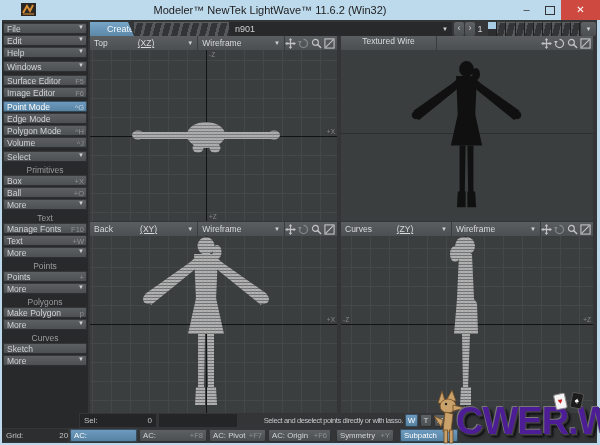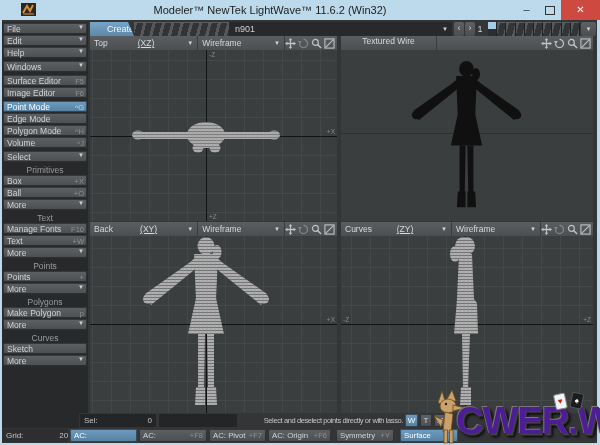--- a/index.html
+++ b/index.html
@@ -484,21 +484,21 @@
       </div>
       <div class="bbtn" style="left:266px;width:63px;align-items:center;">
         <span>AC: Origin</span>
         <span class="sc">+F6</span>
       </div>
       <div class="bbtn" style="left:334px;width:58px;">
         <span>Symmetry</span>
         <span class="sc">+Y</span>
       </div>
       <div class="bbtn sel" style="left:398px;width:58px;">
-        <span>Surface</span>
+        <span>Subpatch</span>
         <span class="sc"></span>
       </div>
     </div>
   </div>
 
   <div class="wm">
     <svg class="wm-mascot" width="34" height="54" viewBox="0 0 34 54">
       <g fill="#c9a26b" stroke="#6e4a22" stroke-width="0.8">
         <polygon points="8,1 12,14 4,13"></polygon>
         <polygon points="18,0 22,11 12,11"></polygon>

